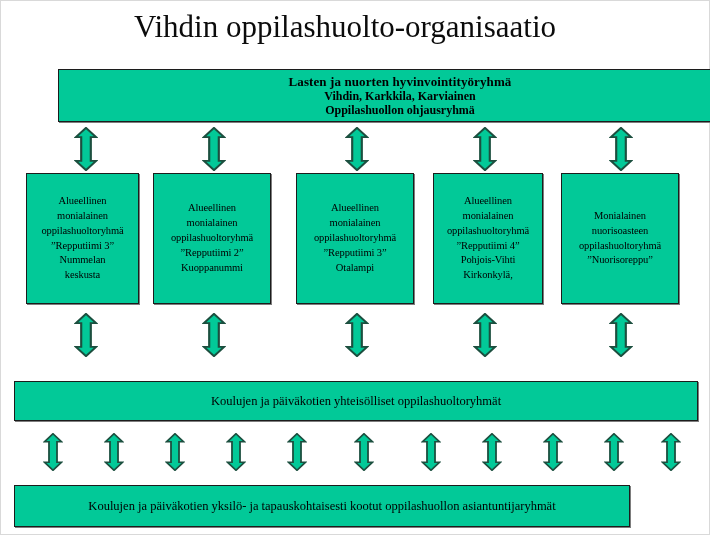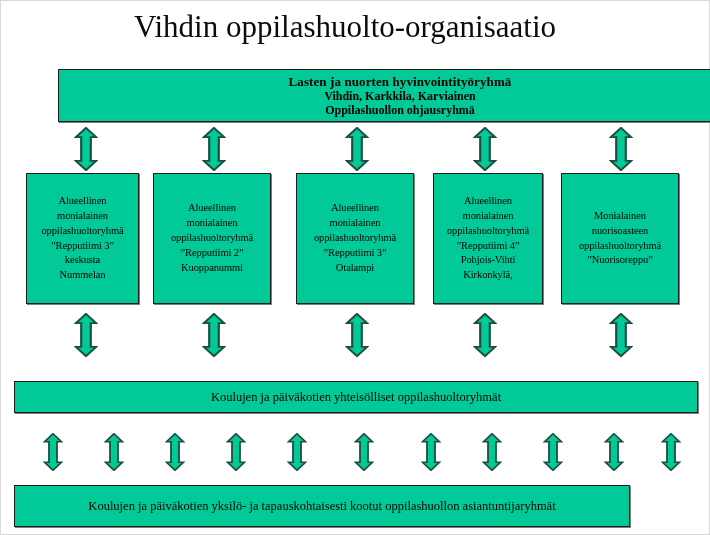--- a/index.html
+++ b/index.html
@@ -103,21 +103,21 @@
   #mid-box-2 { left: 152px; width: 118px; }
   #mid-box-3 { left: 295px; width: 118px; }
   #mid-box-4 { left: 432px; width: 110px; }
   #mid-box-5 { left: 560px; width: 118px; }
 
   
   #bar-community {
     left: 13px;
     top: 380px;
     width: 684px;
-    height: 32px;
+    height: 40px;
   }
   #bar-community .lines {
     font-size: 12.5px;
     font-weight: normal;
   }
 
   #bar-expert {
     left: 13px;
     top: 484px;
     width: 616px;
@@ -184,22 +184,22 @@
         <polygon points="50,4 92,46 70,46 70,154 92,154 50,196 8,154 30,154 30,46 8,46" fill="#02c998" stroke="#1c4f3f" stroke-width="9" stroke-linejoin="miter"></polygon>
       </svg>
     </div>
 
   <div class="gbox mid-box" id="mid-box-1">
     <div class="lines">
       <div>Alueellinen</div>
       <div>monialainen</div>
       <div>oppilashuoltoryhmä</div>
       <div>”Repputiimi 3”</div>
+      <div>Nummelan</div>
       <div>keskusta</div>
-      <div>Nummelan</div>
     </div>
   </div>
 
   <div class="gbox mid-box" id="mid-box-2">
     <div class="lines">
       <div>Alueellinen</div>
       <div>monialainen</div>
       <div>oppilashuoltoryhmä</div>
       <div>”Repputiimi 2”</div>
       <div>Kuoppanummi</div>

